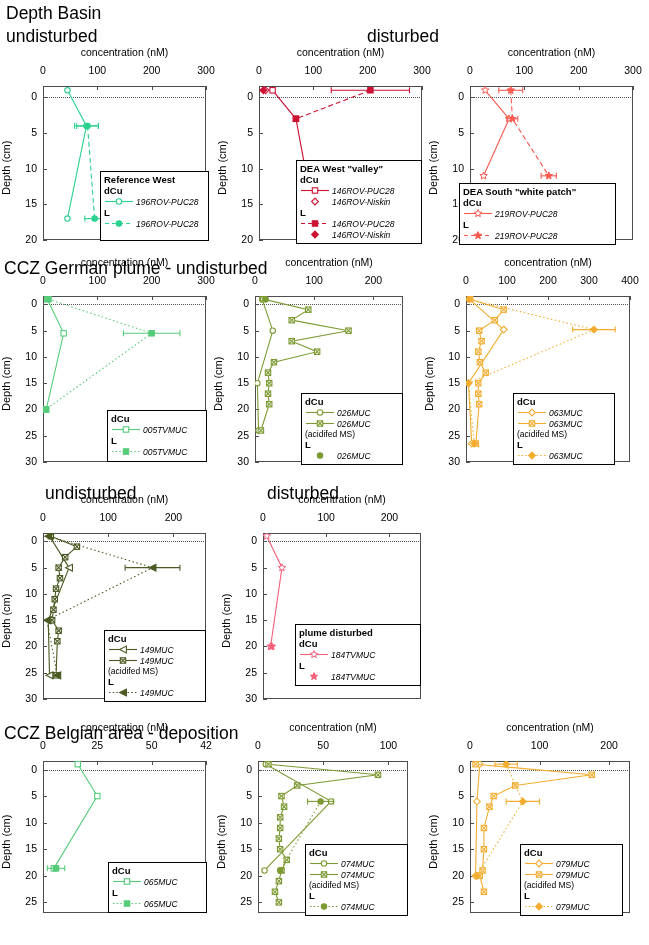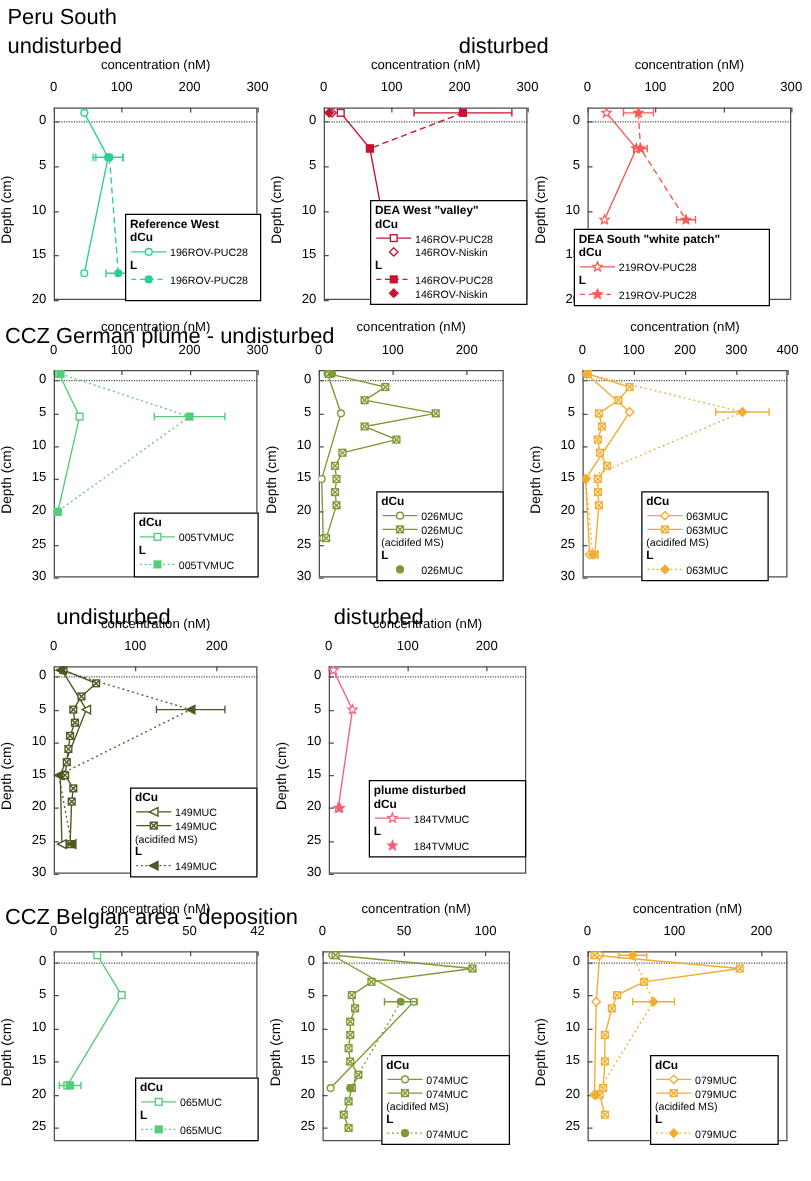--- a/index.html
+++ b/index.html
@@ -10,29 +10,29 @@
   .axis-title{position:absolute;font-size:10.5px;white-space:nowrap;text-align:center;}
   .xtick{position:absolute;font-size:10.5px;white-space:nowrap;text-align:center;}
   .ytick{position:absolute;font-size:10.5px;white-space:nowrap;text-align:right;}
   .ylab{position:absolute;font-size:11px;white-space:nowrap;transform-origin:0 0;transform:rotate(-90deg);}
   .box{position:absolute;border:1px solid #4d4d4d;box-sizing:border-box;background:transparent;}
   .tickmark{position:absolute;background:#4d4d4d;}
   .legend{position:absolute;border:1px solid #000;background:#fff;box-sizing:border-box;padding:2px 3px 3px 3px;}
   .legend .lt{font-size:9.5px;font-weight:bold;line-height:11px;white-space:nowrap;}
   .legend .lsub{font-size:9.5px;font-weight:bold;line-height:11px;white-space:nowrap;}
   .legend .lnote{font-size:8.5px;line-height:10px;white-space:nowrap;}
-  .legend .lrow{display:flex;align-items:center;height:11px;white-space:nowrap;}
+  .legend .lrow{display:flex;align-items:center;height:11px;white-space:nowrap;font-style:italic;}
   .legend .lsym{width:30px;height:11px;position:relative;flex:0 0 30px;}
   .legend .ltxt{font-size:8.5px;padding-left:2px;}
   svg{position:absolute;left:0;top:0;overflow:visible;}
 </style>
 </head>
 <body>
 
-<div class="sec-title" style="left:6px;top:3px;">Peru South</div>
+<div class="sec-title" style="left:6px;top:3px;">Depth Basin</div>
 <div class="col-title" style="left:6px;top:26px;">undisturbed</div>
 <div class="col-title" style="left:367px;top:26px;">disturbed</div>
 
 <div class="sec-title" style="left:4px;top:258px;">CCZ German plume - undisturbed</div>
 
 <div class="col-title" style="left:45px;top:483px;">undisturbed</div>
 <div class="col-title" style="left:267px;top:483px;">disturbed</div>
 
 <div class="sec-title" style="left:4px;top:723px;">CCZ Belgian area - deposition</div>
 

